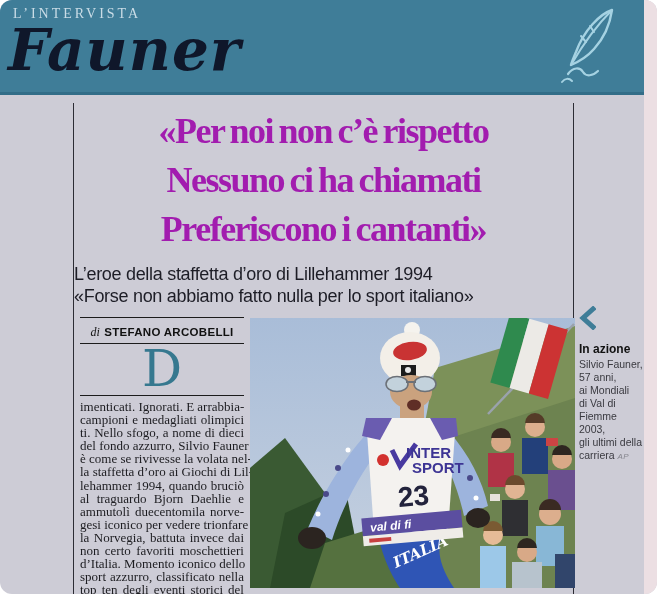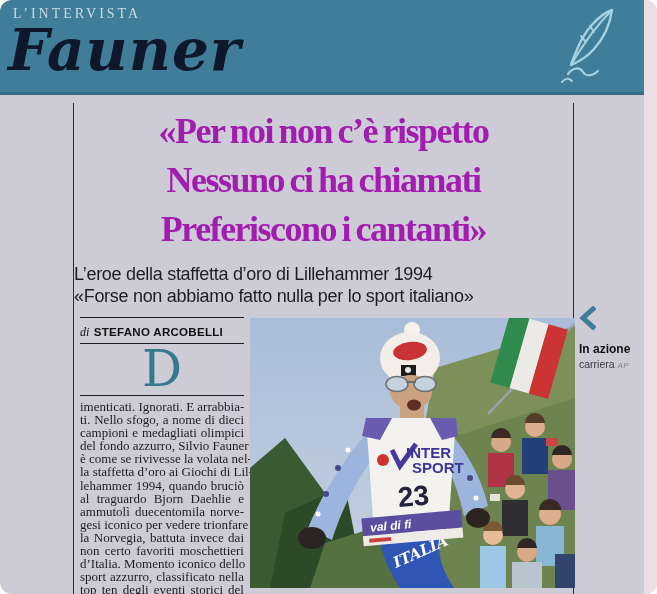--- a/index.html
+++ b/index.html
@@ -42,21 +42,21 @@
   .subhead { margin-top:9px; }
   .subhead-line {
     font-size:18px; line-height:22px; color:#1d1d26;
     letter-spacing:-0.3px; white-space:nowrap;
   }
 
   
   .byline-block {
     position:absolute; left:80px; top:317px; width:164px;
     border-top:1px solid #1c1c1c; border-bottom:1px solid #1c1c1c;
-    text-align:left; padding:4px 0 3px 0;
+    text-align:center; padding:4px 0 3px 0;
   }
   .byline-prefix { font-family:"Liberation Serif", serif; font-style:italic; font-size:12px; color:#111; }
   .byline-author { font-size:11.5px; font-weight:bold; color:#111; letter-spacing:0.3px; }
   .dropcap-block {
     position:absolute; left:80px; top:342px; width:164px; height:53px;
     border-bottom:1px solid #1c1c1c;
     display:flex; align-items:center; justify-content:center;
   }
   .drop-cap {
     font-family:"DejaVu Serif", serif; font-size:50px; line-height:48px;
@@ -115,22 +115,22 @@
     <span class="byline-prefix">di</span>
     <span class="byline-author">STEFANO ARCOBELLI</span>
   </div>
 
   <div class="dropcap-block">
     <span class="drop-cap">D</span>
   </div>
 
   <div class="body-text">
       <div class="body-line">imenticati. Ignorati. E arrabbia-</div>
+      <div class="body-line">campioni e medagliati olimpici</div>
       <div class="body-line">ti. Nello sfogo, a nome di dieci</div>
-      <div class="body-line">campioni e medagliati olimpici</div>
       <div class="body-line">del fondo azzurro, Silvio Fauner</div>
       <div class="body-line">è come se rivivesse la volata nel-</div>
       <div class="body-line">la staffetta d’oro ai Giochi di Lil-</div>
       <div class="body-line">lehammer 1994, quando bruciò</div>
       <div class="body-line">al traguardo Bjorn Daehlie e</div>
       <div class="body-line">ammutolì duecentomila norve-</div>
       <div class="body-line">gesi iconico per vedere trionfare</div>
       <div class="body-line">la Norvegia, battuta invece dai</div>
       <div class="body-line">non certo favoriti moschettieri</div>
       <div class="body-line">d’Italia. Momento iconico dello</div>
@@ -264,19 +264,27 @@
     </svg>
   </div>
 
   <div class="caption">
     <span class="caption-arrow">
       <svg width="17" height="24" viewBox="0 0 17 24" fill="none">
         <polyline points="14,3 4,12 14,21" stroke="#3f7d98" stroke-width="5" stroke-linecap="square"></polyline>
       </svg>
     </span>
     <div class="caption-title">In azione</div>
+    <div>
+        <div class="caption-line">Silvio Fauner,</div>
+        <div class="caption-line">57 anni,</div>
+        <div class="caption-line">ai Mondiali</div>
+        <div class="caption-line">di Val di</div>
+        <div class="caption-line">Fiemme 2003,</div>
+        <div class="caption-line">gli ultimi della</div>
+      </div>
     <div class="caption-line">
       <span>carriera</span>
       <span class="caption-credit">AP</span>
     </div>
   </div>
 
 </div>
 
 </body></html>

